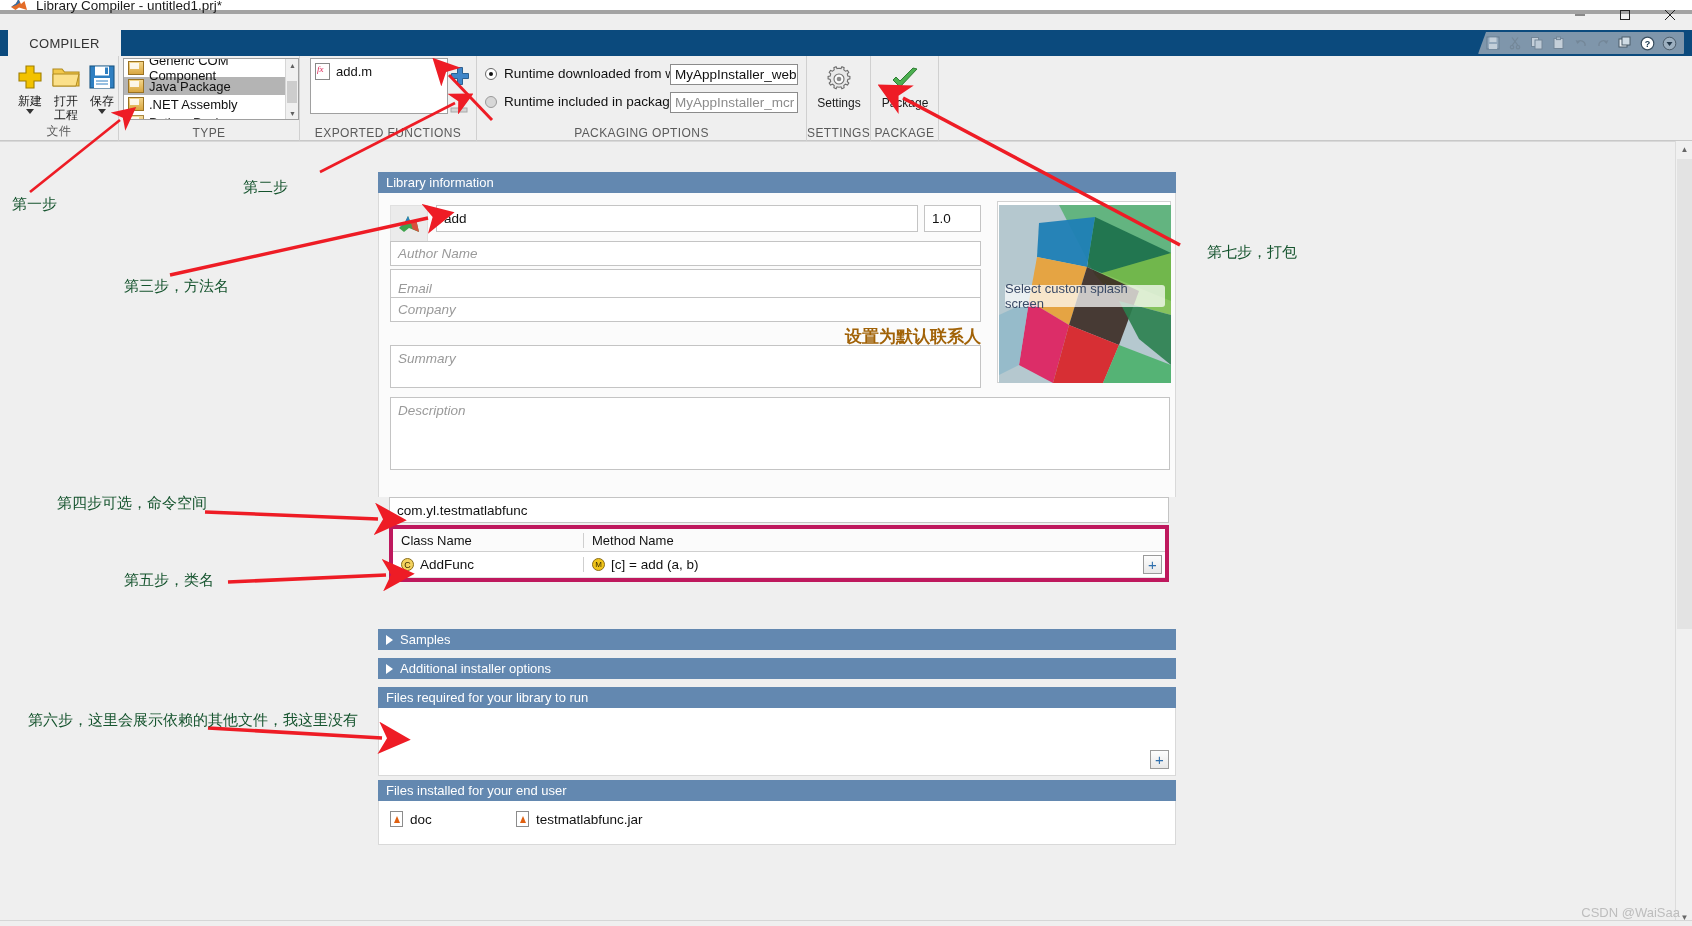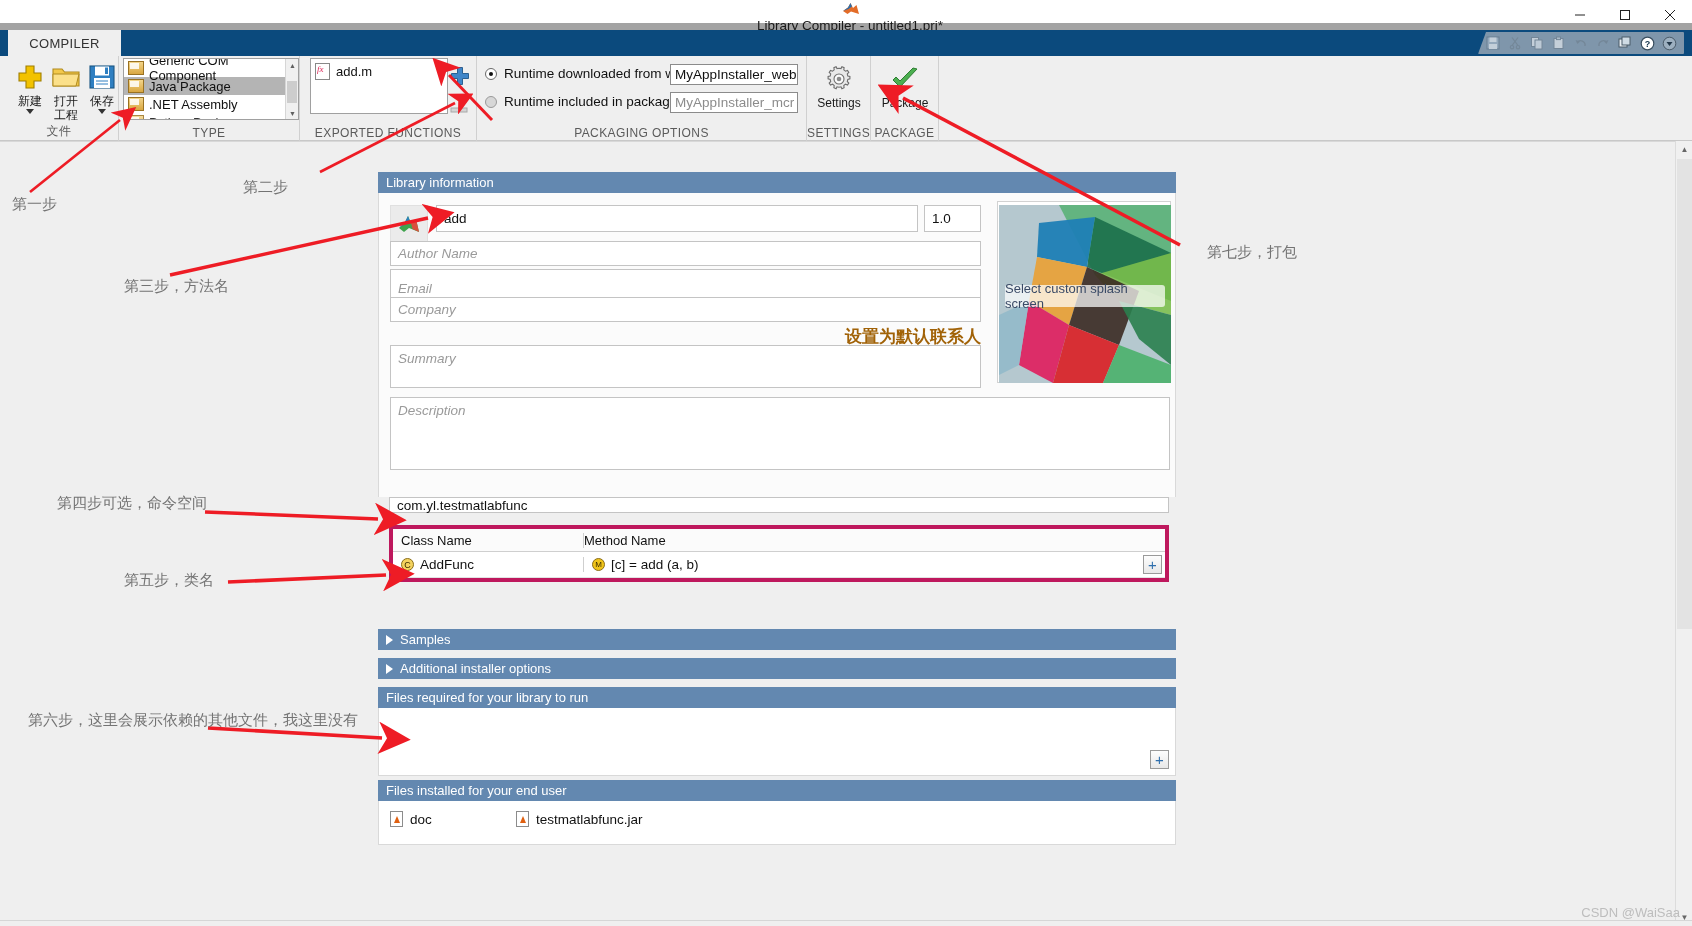--- a/index.html
+++ b/index.html
@@ -11,24 +11,24 @@
   }
   #app {
     position: relative;
     width: 1692px; height: 926px;
     background: #efefef;
   }
 
   
   .titlebar {
     position: absolute; top: 0; left: 0;
-    width: 1692px; height: 30px;
+    width: 1692px; height: 14px;
     background: #ffffff;
-    border-bottom: 7px solid #a3a3a3;
-    display: flex; align-items: center; flex-direction: column;
+    border-bottom: 4px solid #a3a3a3;
+    display: flex; align-items: center;
   }
   .title-icon {
     margin-left: 10px; width: 18px; height: 18px;
     position: relative;
   }
   .title-text {
     margin-left: 8px;
     font-size: 13.5px; color: #1a1a1a;
     font-family: "Liberation Sans", sans-serif;
   }
@@ -275,21 +275,21 @@
   .file-ico::after {
     content: ""; position: absolute; left: 3px; top: 4px;
     width: 0; height: 0;
     border-left: 3px solid transparent;
     border-right: 3px solid transparent;
     border-bottom: 7px solid #e06010;
   }
 
   
   .anno {
-    position: absolute; color: #737373;
+    position: absolute; color: #14532d;
     font-size: 15px; white-space: nowrap;
     font-family: Liberation Sans, sans-serif;
   }
   .arrow-svg { position: absolute; pointer-events: none; }
   .watermark {
     position: absolute; right: 12px; bottom: 6px;
     font-size: 13px; color: #bdbdbd;
   }
   .statusstrip {
     position: absolute; left: 0; bottom: 0;
@@ -568,26 +568,26 @@
               <polygon points="0,110 30,96 20,160 0,170" fill="#8fb8c8" opacity=".8"></polygon>
             </svg>
             <div class="splash-label">Select custom splash screen</div>
           </div>
         </div>
       </div>
     </div>
 
     <div class="panel" style="top:355px;">
       <div class="panel-body" style="height:121px; position:relative; background:#efefef; border:none;">
-        <div class="field" style="position:absolute;left:11px;top:0;width:780px;height:16px;">com.yl.testmatlabfunc</div>
+        <div class="field" style="position:absolute;left:11px;top:0;width:780px;height:26px;">com.yl.testmatlabfunc</div>
 
         <div style="position:absolute;left:11px;top:28px;width:780px;border:4px solid #be185d;">
           <div class="tbl-head">
             <div style="width:190px;padding-left:8px;">Class Name</div>
-            <div style="border-left:1px solid #cfcfcf;flex:1;">Method Name</div>
+            <div style="padding-left:8px;border-left:1px solid #cfcfcf;flex:1;">Method Name</div>
           </div>
           <div class="tbl-row">
             <div style="width:190px;padding-left:8px;display:flex;align-items:center;">
               <span class="c-ico">C</span>
               <span>AddFunc</span>
             </div>
             <div style="padding-left:8px;border-left:1px solid #cfcfcf;flex:1;display:flex;align-items:center;">
               <span class="m-ico">M</span>
               <span>[c] = add (a, b)</span>
             </div>

